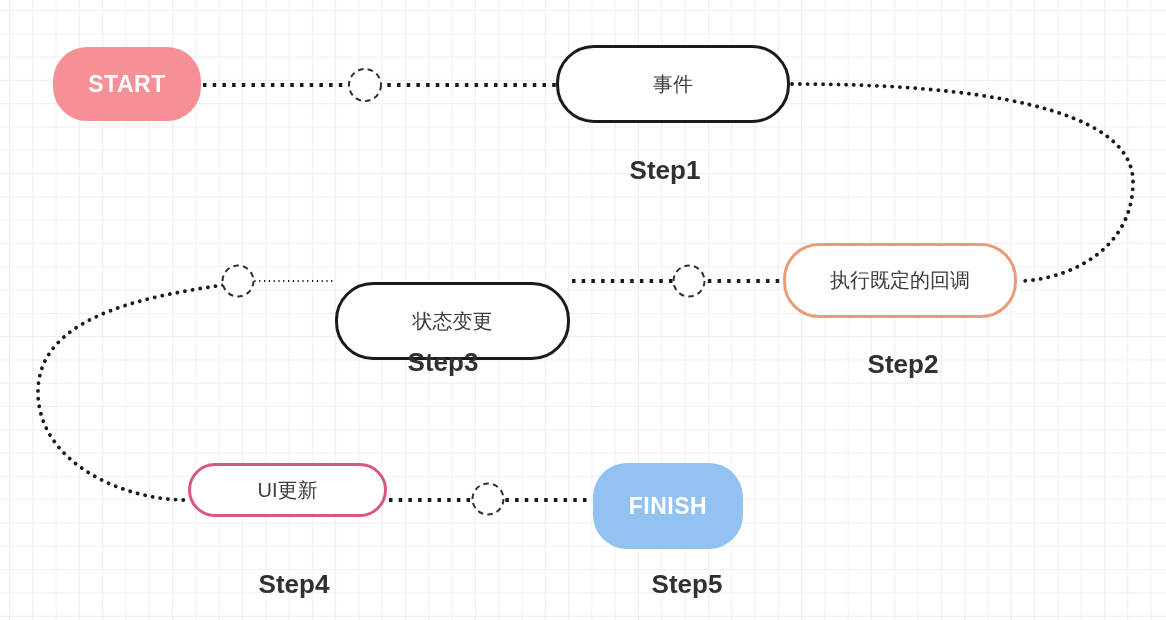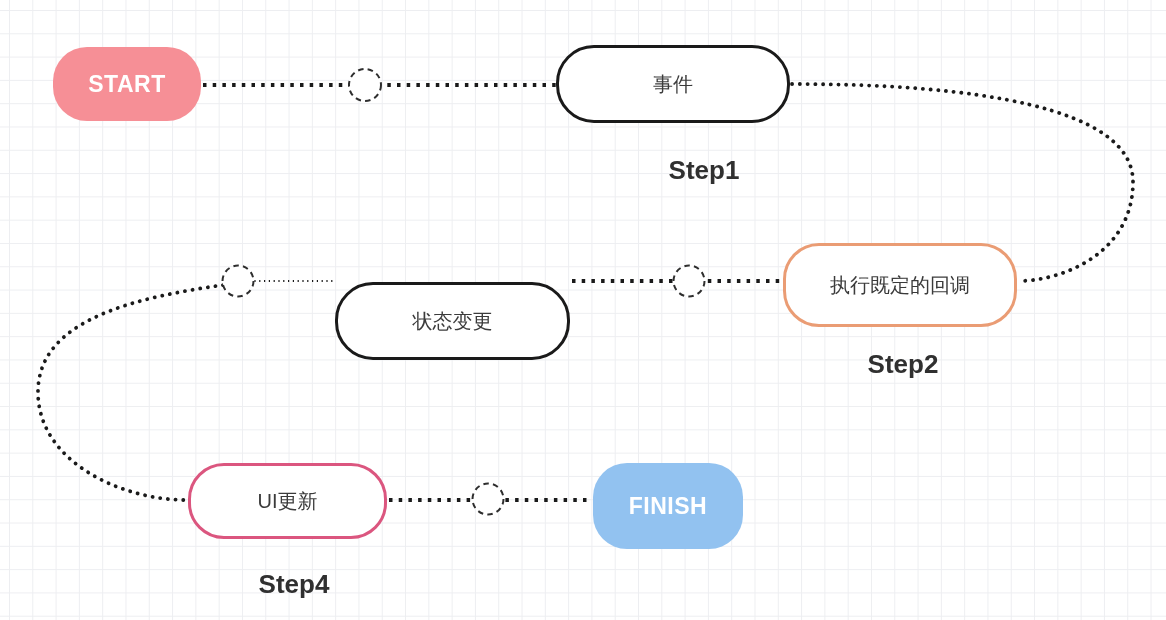--- a/index.html
+++ b/index.html
@@ -53,52 +53,52 @@
     border-radius: 34px;
   }
   .node.event {
     left: 556px; top: 45px;
     width: 234px; height: 78px;
     border: 3.5px solid #1a1a1a;
     border-radius: 38px;
   }
   .node.callback {
     left: 783px; top: 243px;
-    width: 234px; height: 84px;
+    width: 234px; height: 75px;
     border: 3px solid #ea9c74;
     border-radius: 36px;
   }
   .node.state {
     left: 335px; top: 242px;
     width: 235px; height: 78px;
     border: 3.5px solid #1a1a1a;
     border-radius: 38px;
     margin-top: 40px;
   }
   .node.ui {
     left: 188px; top: 463px;
-    width: 199px; height: 76px;
+    width: 199px; height: 54px;
     border: 3.5px solid #db567f;
     border-radius: 36px;
   }
   .node.finish {
     left: 593px; top: 463px;
     width: 150px; height: 86px;
     background: #92c2f0;
     border-radius: 34px;
   }
   .step-label {
     position: absolute;
     width: 200px;
     text-align: center;
     font-size: 26px;
     font-weight: 700;
     color: #303030;
   }
-  .step1 { left: 604px; top: 155px; }
+  .step1 { left: 565px; top: 155px; }
   .step2 { left: 803px; top: 349px; }
   .step3 { left: 343px; top: 347px; }
   .step4 { left: 194px; top: 569px; }
   .step5 { left: 587px; top: 569px; }
   .watermark {
     position: absolute;
     right: 16px;
     bottom: 18px;
     font-size: 18px;
     color: #c7c8ca;
@@ -149,16 +149,18 @@
   <div class="node ui">
     <span class="node-label">UI更新</span>
   </div>
 
   <div class="node finish terminal">
     <span class="node-label">FINISH</span>
   </div>
 
   <div class="step-label step1">Step1</div>
   <div class="step-label step2">Step2</div>
+  <div class="step-label step3">Step3</div>
   <div class="step-label step4">Step4</div>
+  <div class="step-label step5">Step5</div>
 
 
 </div>
 
 </body></html>

